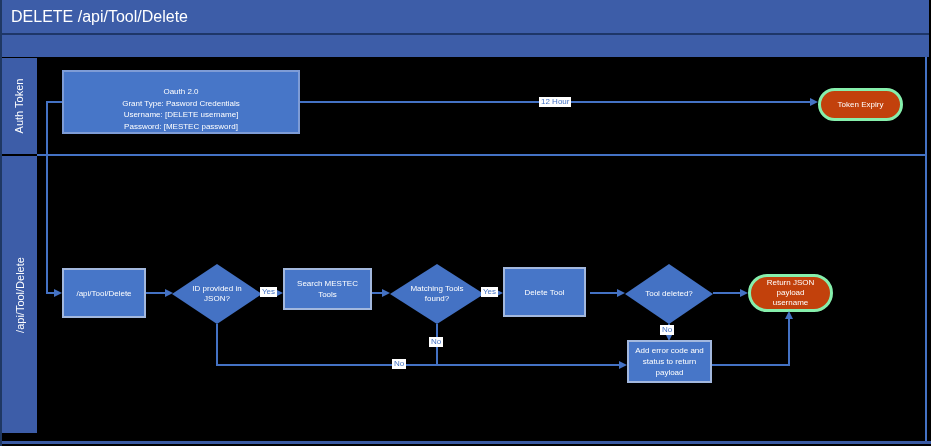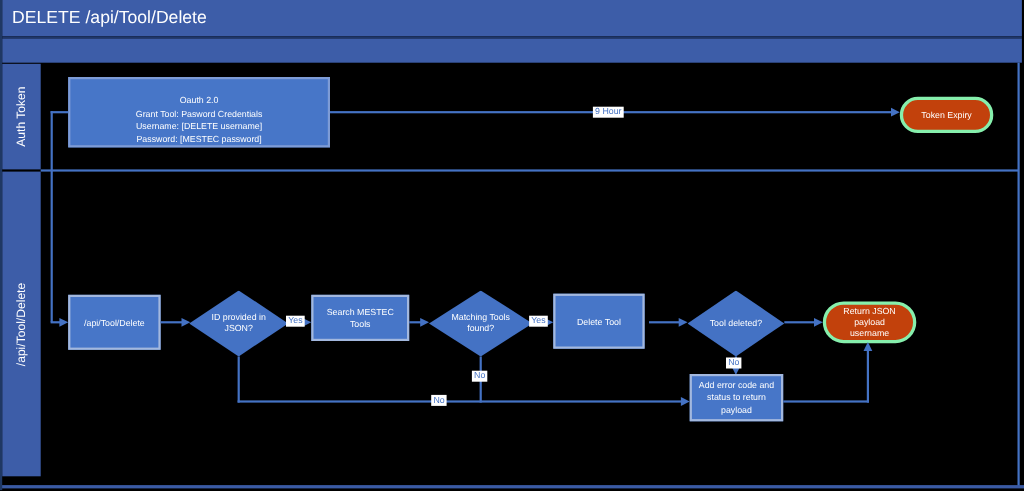--- a/index.html
+++ b/index.html
@@ -63,28 +63,28 @@
     <span>/api/Tool/Delete</span>
   </div>
   <div class="lane-divider"></div>
 
   <div class="frame-right"></div>
   <div class="frame-bottom"></div>
   <div class="frame-left"></div>
 
   <div class="oauth">
     <div>Oauth 2.0</div>
-    <div>Grant Tool: Pasword Credentials</div>
+    <div>Grant Type: Pasword Credentials</div>
     <div>Username: [DELETE username]</div>
     <div>Password: [MESTEC password]</div>
   </div>
 
   <div class="seg" style="left:300px;top:101px;width:510px;height:2px;"></div>
   <div class="ar" style="left:810px;top:98px;"></div>
-  <div class="chip" style="left:539px;top:97px;">9 Hour</div>
+  <div class="chip" style="left:539px;top:97px;">12 Hour</div>
 
   <div class="term" style="left:818px;top:88px;width:85px;height:33px;">
     <span>Token Expiry</span>
   </div>
 
   <div class="seg" style="left:46px;top:101px;width:16px;height:2px;"></div>
   <div class="seg" style="left:46px;top:101px;width:2px;height:192px;"></div>
   <div class="seg" style="left:46px;top:292px;width:9px;height:2px;"></div>
   <div class="ar" style="left:54px;top:289px;"></div>
 

